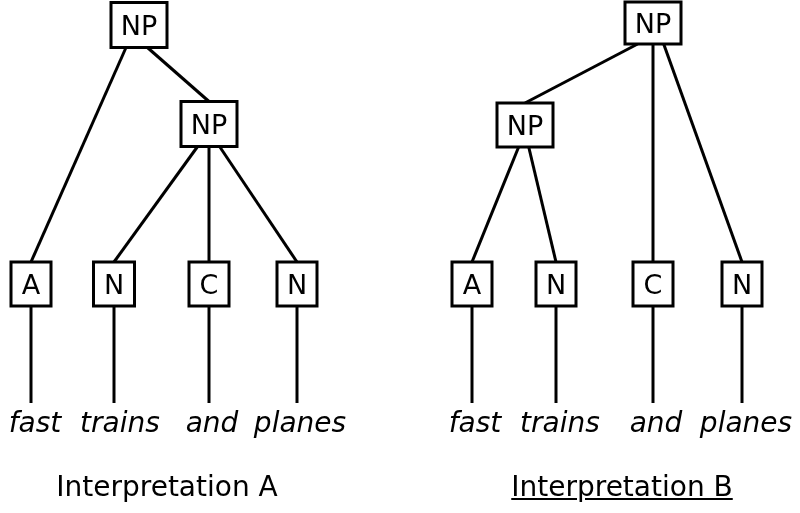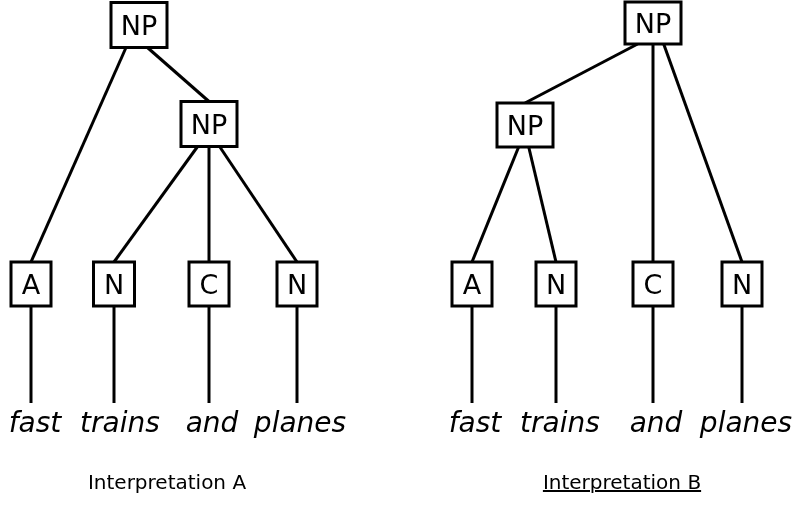--- a/index.html
+++ b/index.html
@@ -37,21 +37,21 @@
   }
   .word-label {
     fill: #000000;
     font-size: 28px;
     font-style: italic;
     font-family: "DejaVu Sans", "Liberation Sans", sans-serif;
   }
   .caption {
     position: absolute;
     transform: translateX(-50%);
-    font-size: 20px;
+    font-size: 28px;
     color: #000000;
     white-space: nowrap;
   }
 </style>
 </head>
 <body>
 
 <div class="canvas">
   <svg class="trees" id="tree-svg" width="800" height="513" viewBox="0 0 800 513">
       <line x1="126.04" y1="47.5" x2="31" y2="262" class="edge-line"></line>

